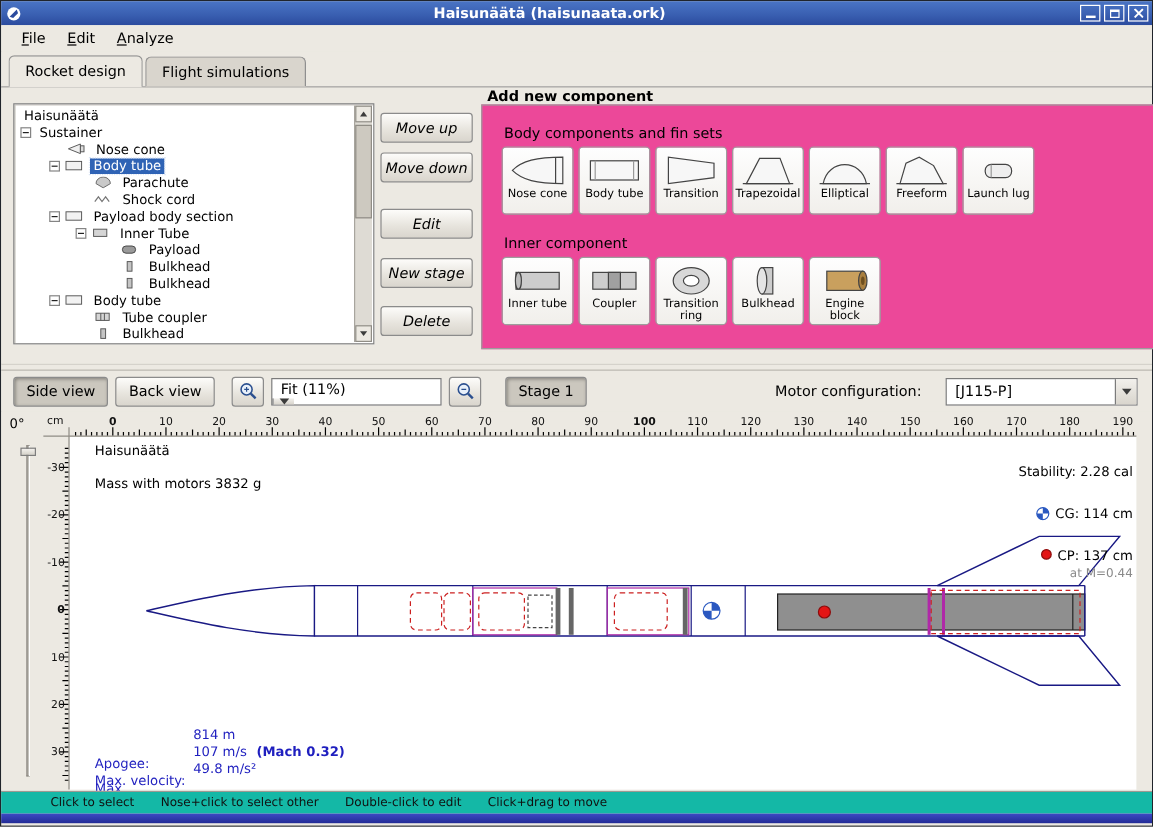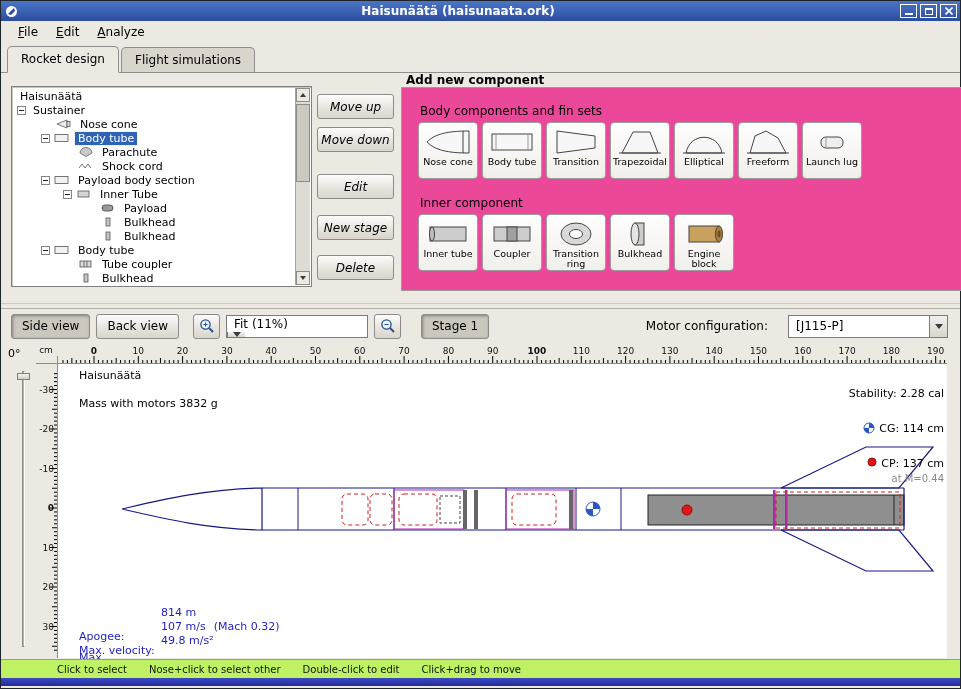--- a/index.html
+++ b/index.html
@@ -110,24 +110,24 @@
   .rbold { font-weight:bold; }
   .tick { stroke:#000; stroke-width:1; }
   .overlay { position:absolute; font-size:11px; color:#000; white-space:nowrap; }
   .legend { position:absolute; right:16px; top:24px; text-align:right; font-size:11px; }
   .leg-row { height:15px; display:flex; justify-content:flex-end;margin-top:20px; }
   .leg-row svg { margin-right:4px; }
   .leg-mach { font-size:10px; color:#8a8a8a; margin-top:1px; }
   .flight { position:absolute; left:78px; top:262px; font-size:11px; color:#1f1fbf; }
   .flight .frow { display:flex; height:14px; align-items:center; }
   .flight .flab { width:82px;margin-top:48px; }
-  .flight .fmach { margin-left:8px; }
-  
-  .statusbar { height:19px; flex:0 0 19px; background:#bef264; border-top:1px solid #9c9992;
-    display:flex; align-items:center; padding-left:56px; font-size:10px; color:#111; }
+  .flight .fmach { margin-left:8px;font-weight:bold; }
+  
+  .statusbar { height:19px; flex:0 0 19px; background:#14b8a6; border-top:1px solid #9c9992;
+    display:flex; align-items:center; padding-left:41px; font-size:10px; color:#111; }
   .statusbar span { margin-right:22px; }
   .bottom-strip { height:8px; flex:0 0 8px;
     background:linear-gradient(180deg,#3d49c4,#232c96); }
 </style>
 </head>
 <body>
 
 <div class="window">
 
   <div class="titlebar">

